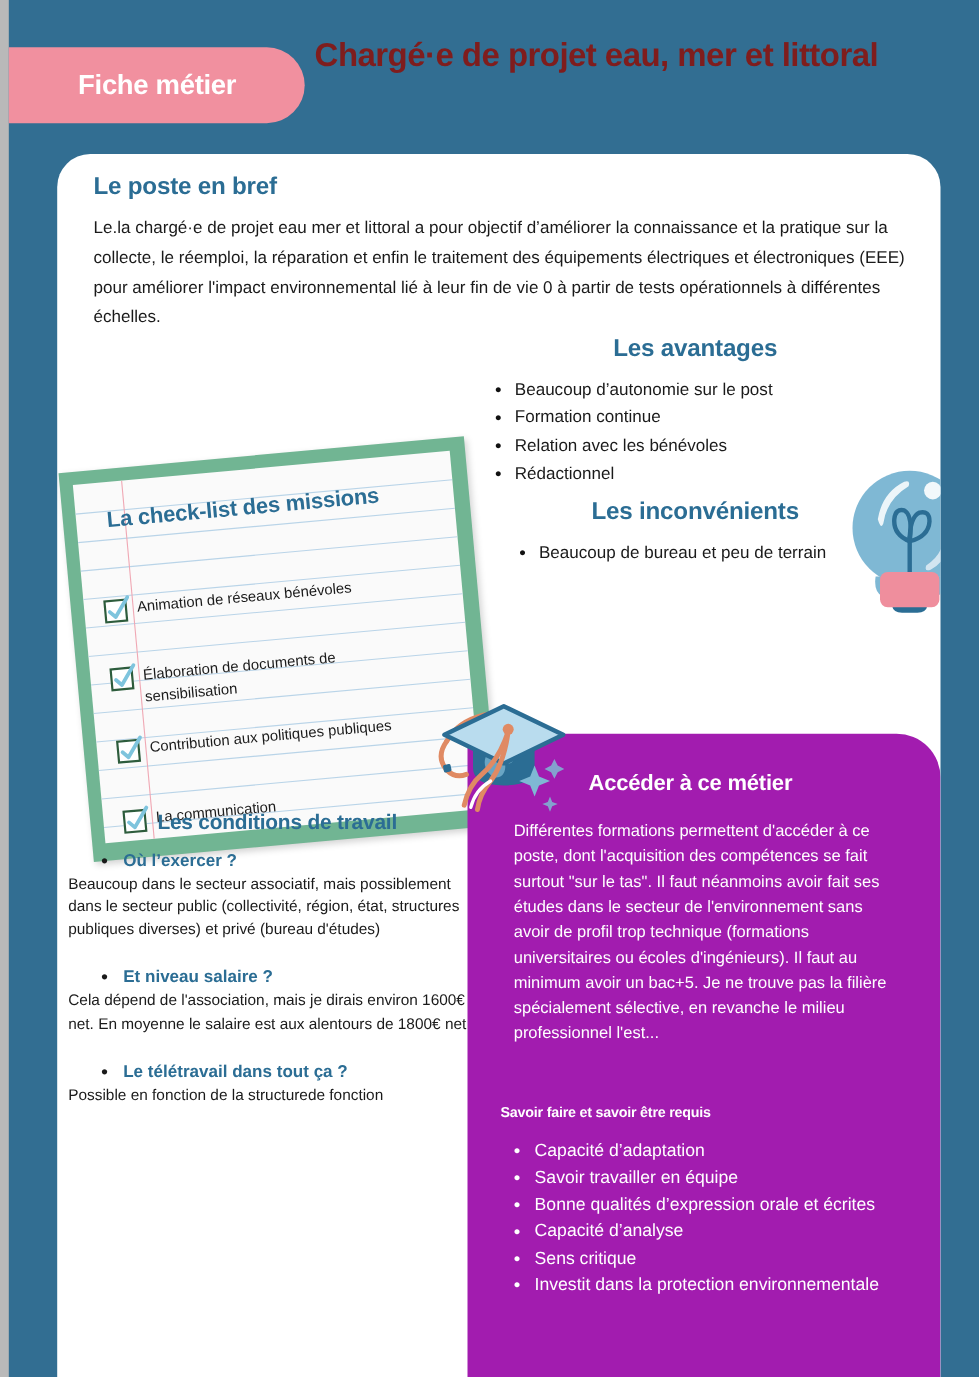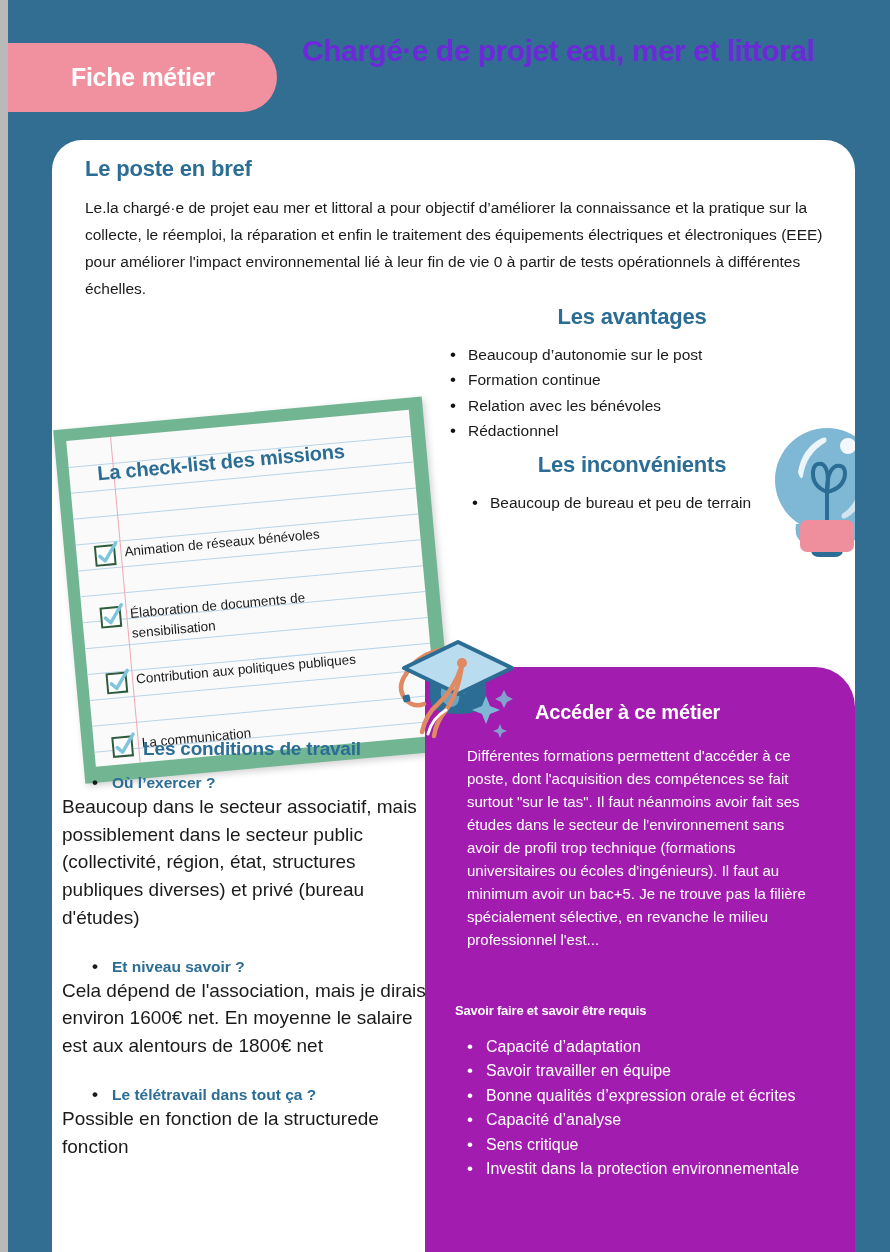--- a/index.html
+++ b/index.html
@@ -28,22 +28,22 @@
     display:flex;align-items:center;padding-left:28px;
   }
   .badge-label{
     color:#ffffff;font-size:25px;font-weight:bold;
     letter-spacing:-0.3px;
     padding-left:35px;
     font-family:"Liberation Sans", sans-serif;
   }
   
   .main-title{
-    position:absolute;left:302px;top:32px;width:540px;
-    color:#6d28d9;font-size:30px;font-weight:bold;line-height:1.25;
+    position:absolute;left:286px;top:32px;width:540px;
+    color:#7f1d1d;font-size:30px;font-weight:bold;line-height:1.25;
     letter-spacing:-0.5px;
   }
   
   .card{
     position:absolute;left:52px;top:140px;width:803px;height:1112px;
     background:#ffffff;
     border-radius:30px 30px 0 0;
     overflow:hidden;
   }
   
@@ -141,21 +141,21 @@
     letter-spacing:-0.2px;margin:0 0 14px 0;
   }
   .q{
     color:#2b6d94;font-size:15.5px;font-weight:bold;margin:0 0 1px 28px;
     position:relative;padding-left:22px;
   }
   .q:before{
     content:"\2022";position:absolute;left:2px;top:-1px;color:#1a1a1a;font-size:17px;
   }
   .a{
-    color:#1a1a1a;font-size:19px;line-height:1.46;margin:0 0 26px 0;
+    color:#1a1a1a;font-size:14px;line-height:1.46;margin:0 0 26px 0;
   }
   .a.last{margin-bottom:0;}
 </style>
 </head>
 <body>
 
 <div id="page">
 
   <div class="backdrop"></div>
 
@@ -292,20 +292,20 @@
         <path d="M92 58 L96 68 L106 72 L96 76 L92 86 L88 76 L78 72 L88 68 Z" fill="#7fb8d4"></path>
         <path d="M110 52 L113 58 L119 61 L113 64 L110 70 L107 64 L101 61 L107 58 Z" fill="#7fb8d4" opacity="0.85"></path>
         <path d="M106 86 L108 91 L113 93 L108 95 L106 100 L104 95 L99 93 L104 91 Z" fill="#7fb8d4" opacity="0.85"></path>
       </svg>
     </div>
 
     <div class="sec-cond">
       <h2 class="cond-title">Les conditions de travail</h2>
       <p class="q">Où l’exercer ?</p>
       <p class="a">Beaucoup dans le secteur associatif, mais possiblement dans le secteur public (collectivité, région, état, structures publiques diverses) et privé (bureau d'études)</p>
-      <p class="q">Et niveau savoir ?</p>
+      <p class="q">Et niveau salaire ?</p>
       <p class="a">Cela dépend de l'association, mais je dirais environ 1600€ net. En moyenne le salaire est aux alentours de 1800€ net</p>
       <p class="q">Le télétravail dans tout ça ?</p>
       <p class="a last">Possible en fonction de la structurede fonction</p>
     </div>
 
   </div>
 </div>
 
 </body></html>

